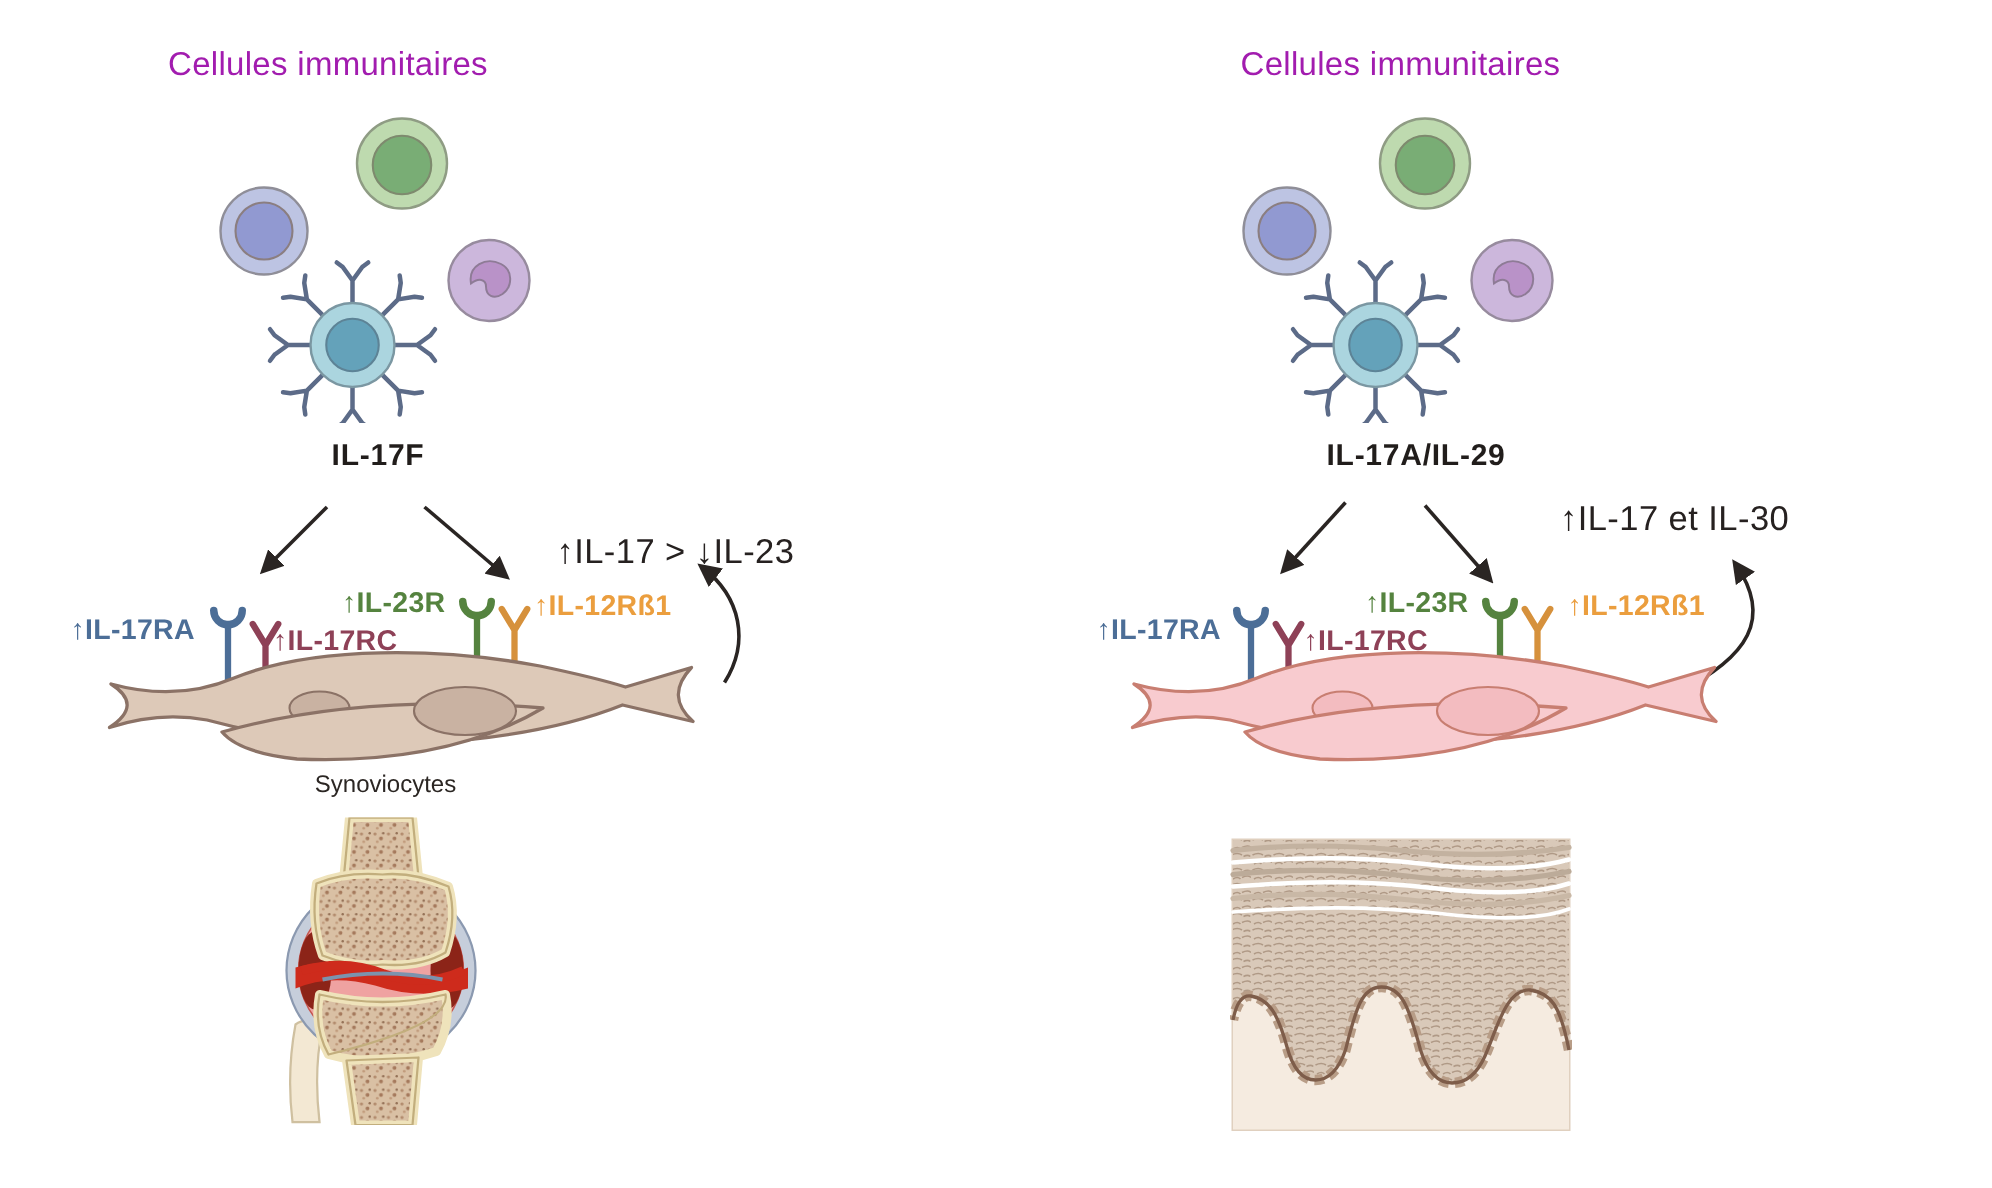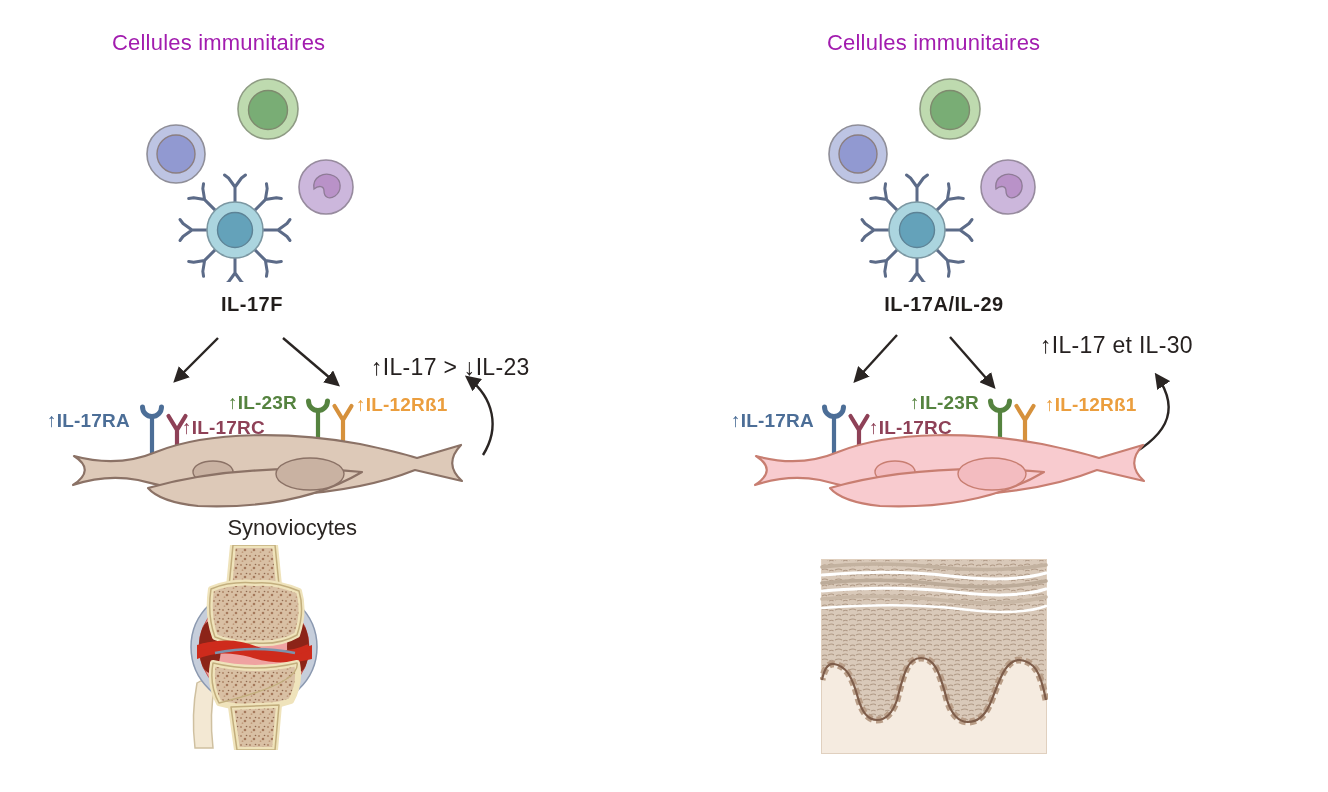--- a/index.html
+++ b/index.html
@@ -6,21 +6,21 @@
   body{font-family:"Liberation Sans", sans-serif; -webkit-font-smoothing:antialiased;}
   #canvas{position:relative;width:1328px;height:792px;background:#ffffff;overflow:hidden;}
   .panel{position:absolute;top:0;width:664px;height:792px;}
   #panel-left{left:0;}
   #panel-right{left:664px;}
   .abs{position:absolute;}
   .title{font-size:22px;color:#a21caf;letter-spacing:.2px;}
   .cytokine{font-size:20px;font-weight:700;color:#211d1b;text-align:center;letter-spacing:.5px;}
   .outcome{font-size:23px;color:#262120;white-space:nowrap;letter-spacing:.3px;}
   .rlabel{font-size:19px;font-weight:700;white-space:nowrap;letter-spacing:.2px;}
-  .celltype{font-size:22px;color:#2b2623;text-align:right;white-space:nowrap;}
+  .celltype{font-size:16px;color:#2b2623;text-align:center;white-space:nowrap;}
   svg{display:block;}
 </style>
 </head>
 <body>
 
 <svg width="0" height="0" style="position:absolute" aria-hidden="true">
   <defs>
     <marker id="ah" viewBox="0 0 10 10" refX="7.5" refY="5" markerWidth="6.5" markerHeight="6.5" orient="auto-start-reverse">
       <path d="M0 0 L10 5 L0 10 Z" fill="#2a2523"></path>
     </marker>

